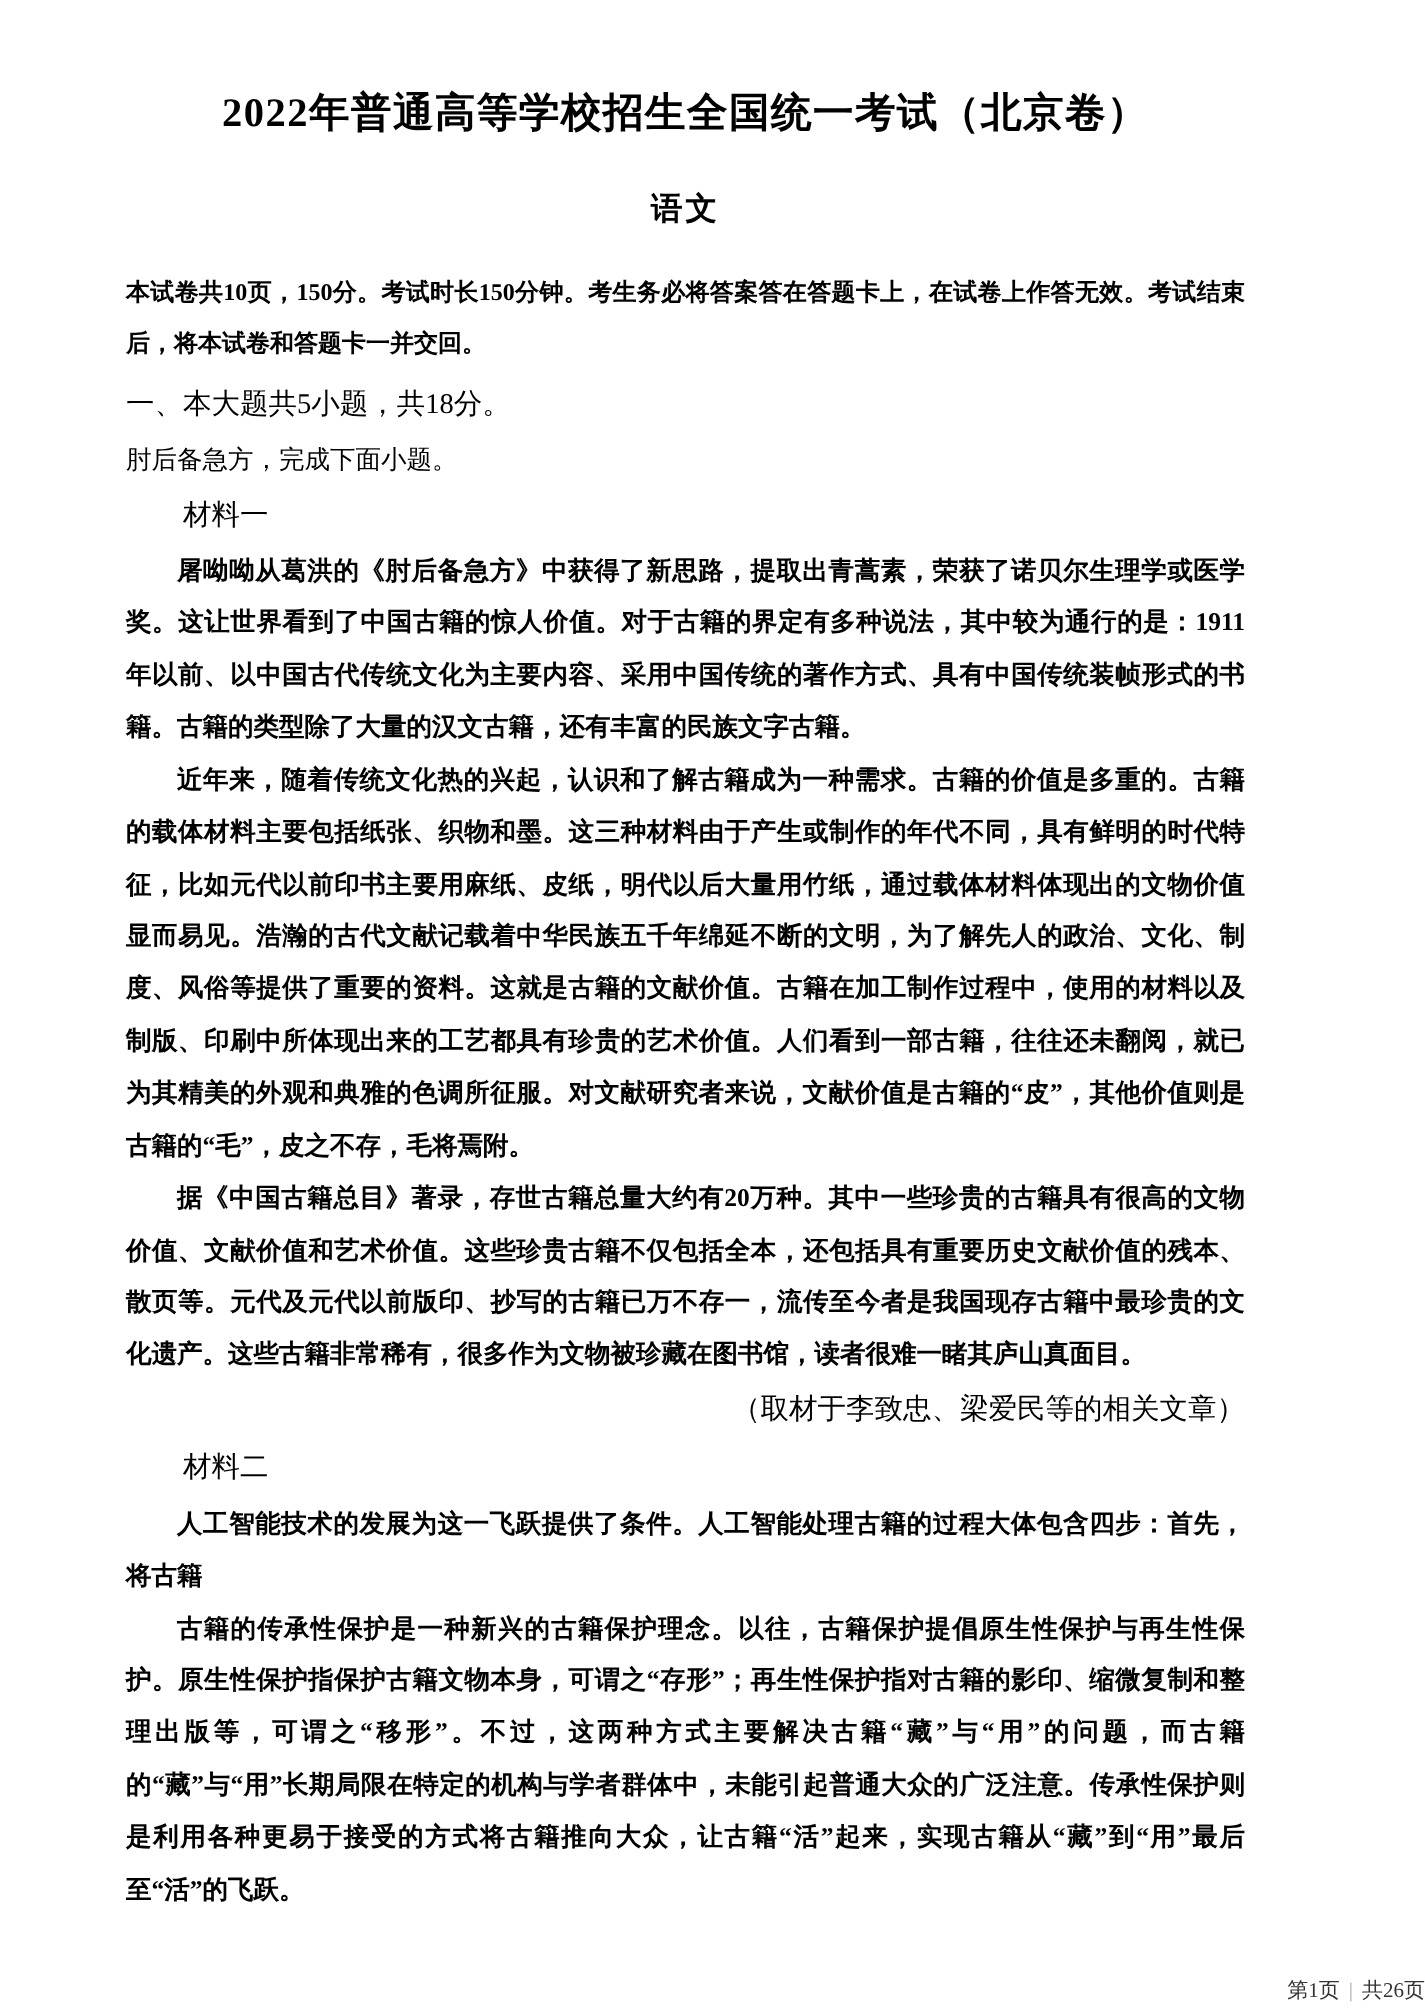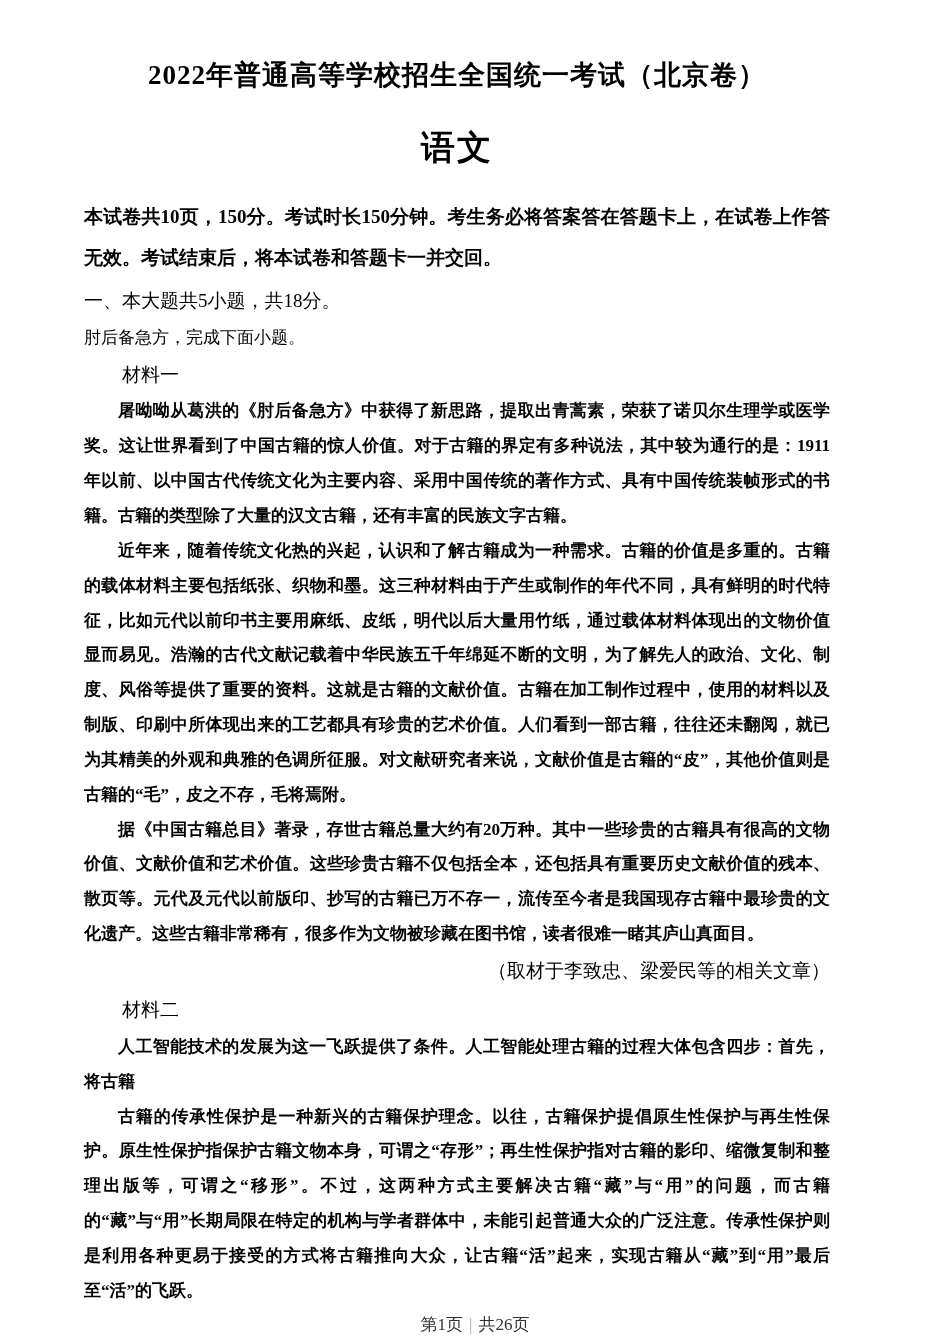--- a/index.html
+++ b/index.html
@@ -19,28 +19,28 @@
   }
   .exam-title {
     text-align: center;
     font-size: 27px;
     font-weight: bold;
     line-height: 1.3;
     letter-spacing: 1px;
   }
   .subject-title {
     text-align: center;
-    font-size: 34px;
+    font-size: 21px;
     font-weight: bold;
     margin-top: 32px;
     letter-spacing: 2px;
   }
   .instructions {
     margin-top: 26px;
-    font-size: 19px;
+    font-size: 16px;
     font-weight: bold;
     line-height: 2.15;
     text-align: justify;
     text-justify: inter-ideograph;
   }
   .section-heading {
     font-size: 19px;
     font-weight: normal;
     line-height: 2.1;
     margin-top: 2px;
@@ -65,22 +65,22 @@
   .attribution {
     font-size: 19px;
     line-height: 2.05;
     text-align: right;
   }
   .page-footer {
     position: absolute;
     bottom: 8px;
     left: 0;
     width: 100%;
-    text-align: center;
-    font-size: 17px;
+    text-align: right;
+    font-size: 14px;
     color: #333333;
   }
   .page-footer .sep {
     color: #aaaaaa;
     margin: 0 6px;
   }
 </style>
 </head>
 <body>
 

